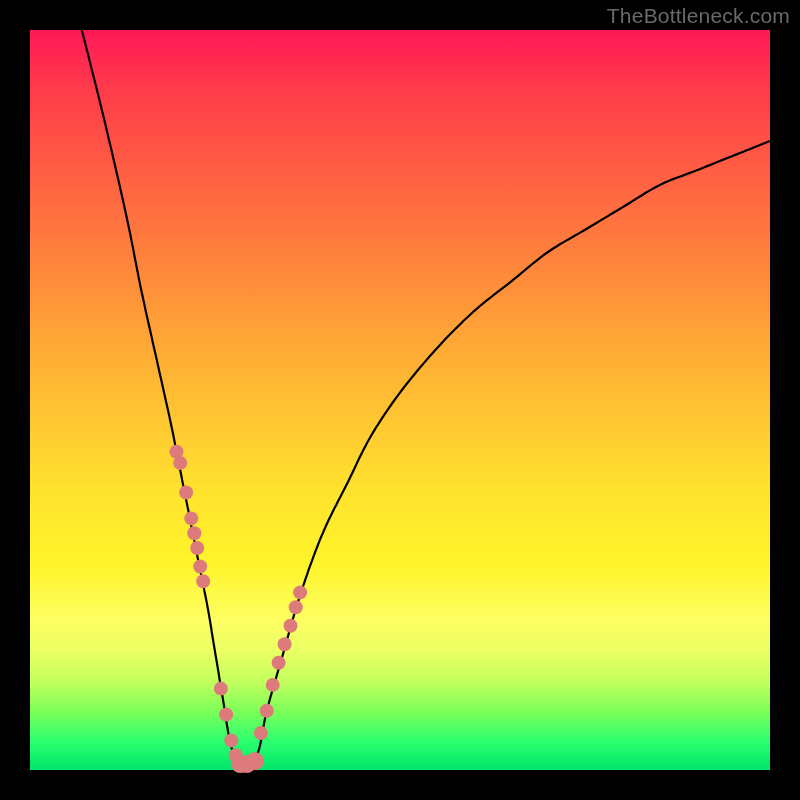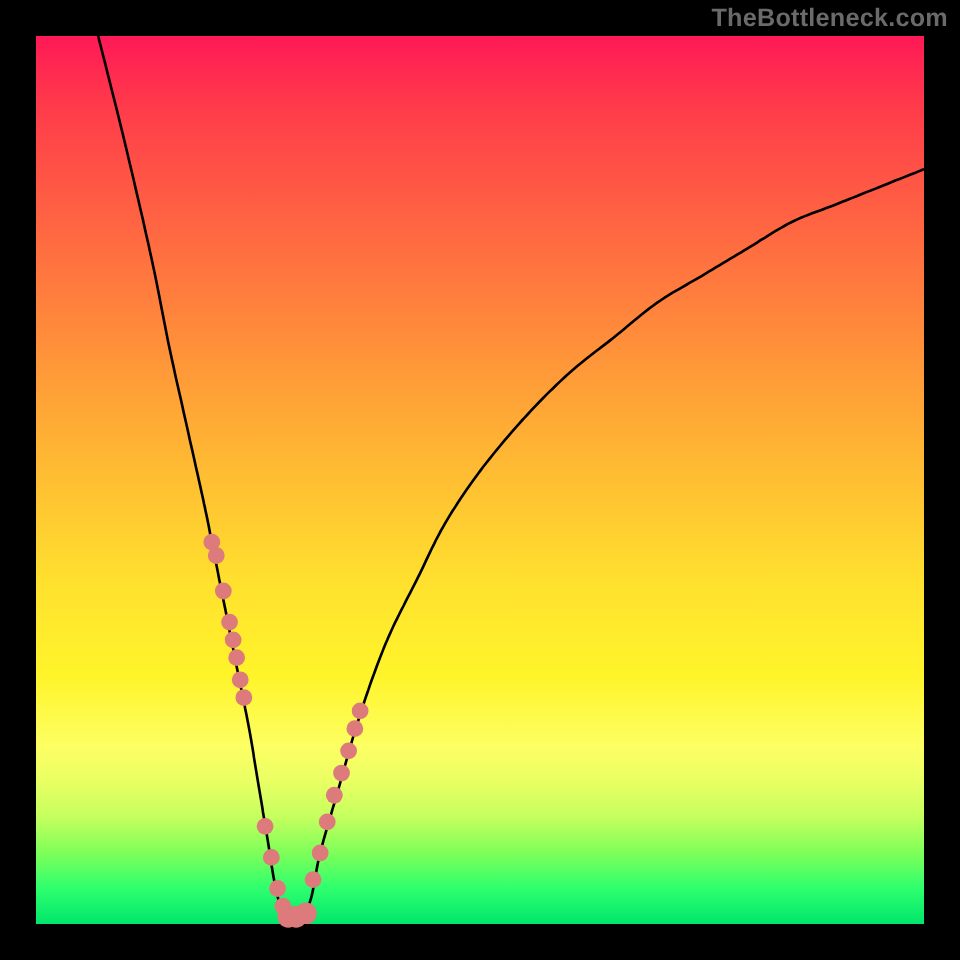--- a/index.html
+++ b/index.html
@@ -43,21 +43,21 @@
       #2eff6e 96%,
       #00e66b 100%
     );
   }
   .watermark {
     position: absolute;
     top: 4px;
     right: 10px;
     color: #6a6a6a;
     font-size: 21px;
-    font-weight: 700;
+    font-weight: 400;
     letter-spacing: 0.2px;
   }
   svg.curve {
     position: absolute;
     left: 0;
     top: 0;
     width: 740px;
     height: 740px;
     overflow: visible;
   }

